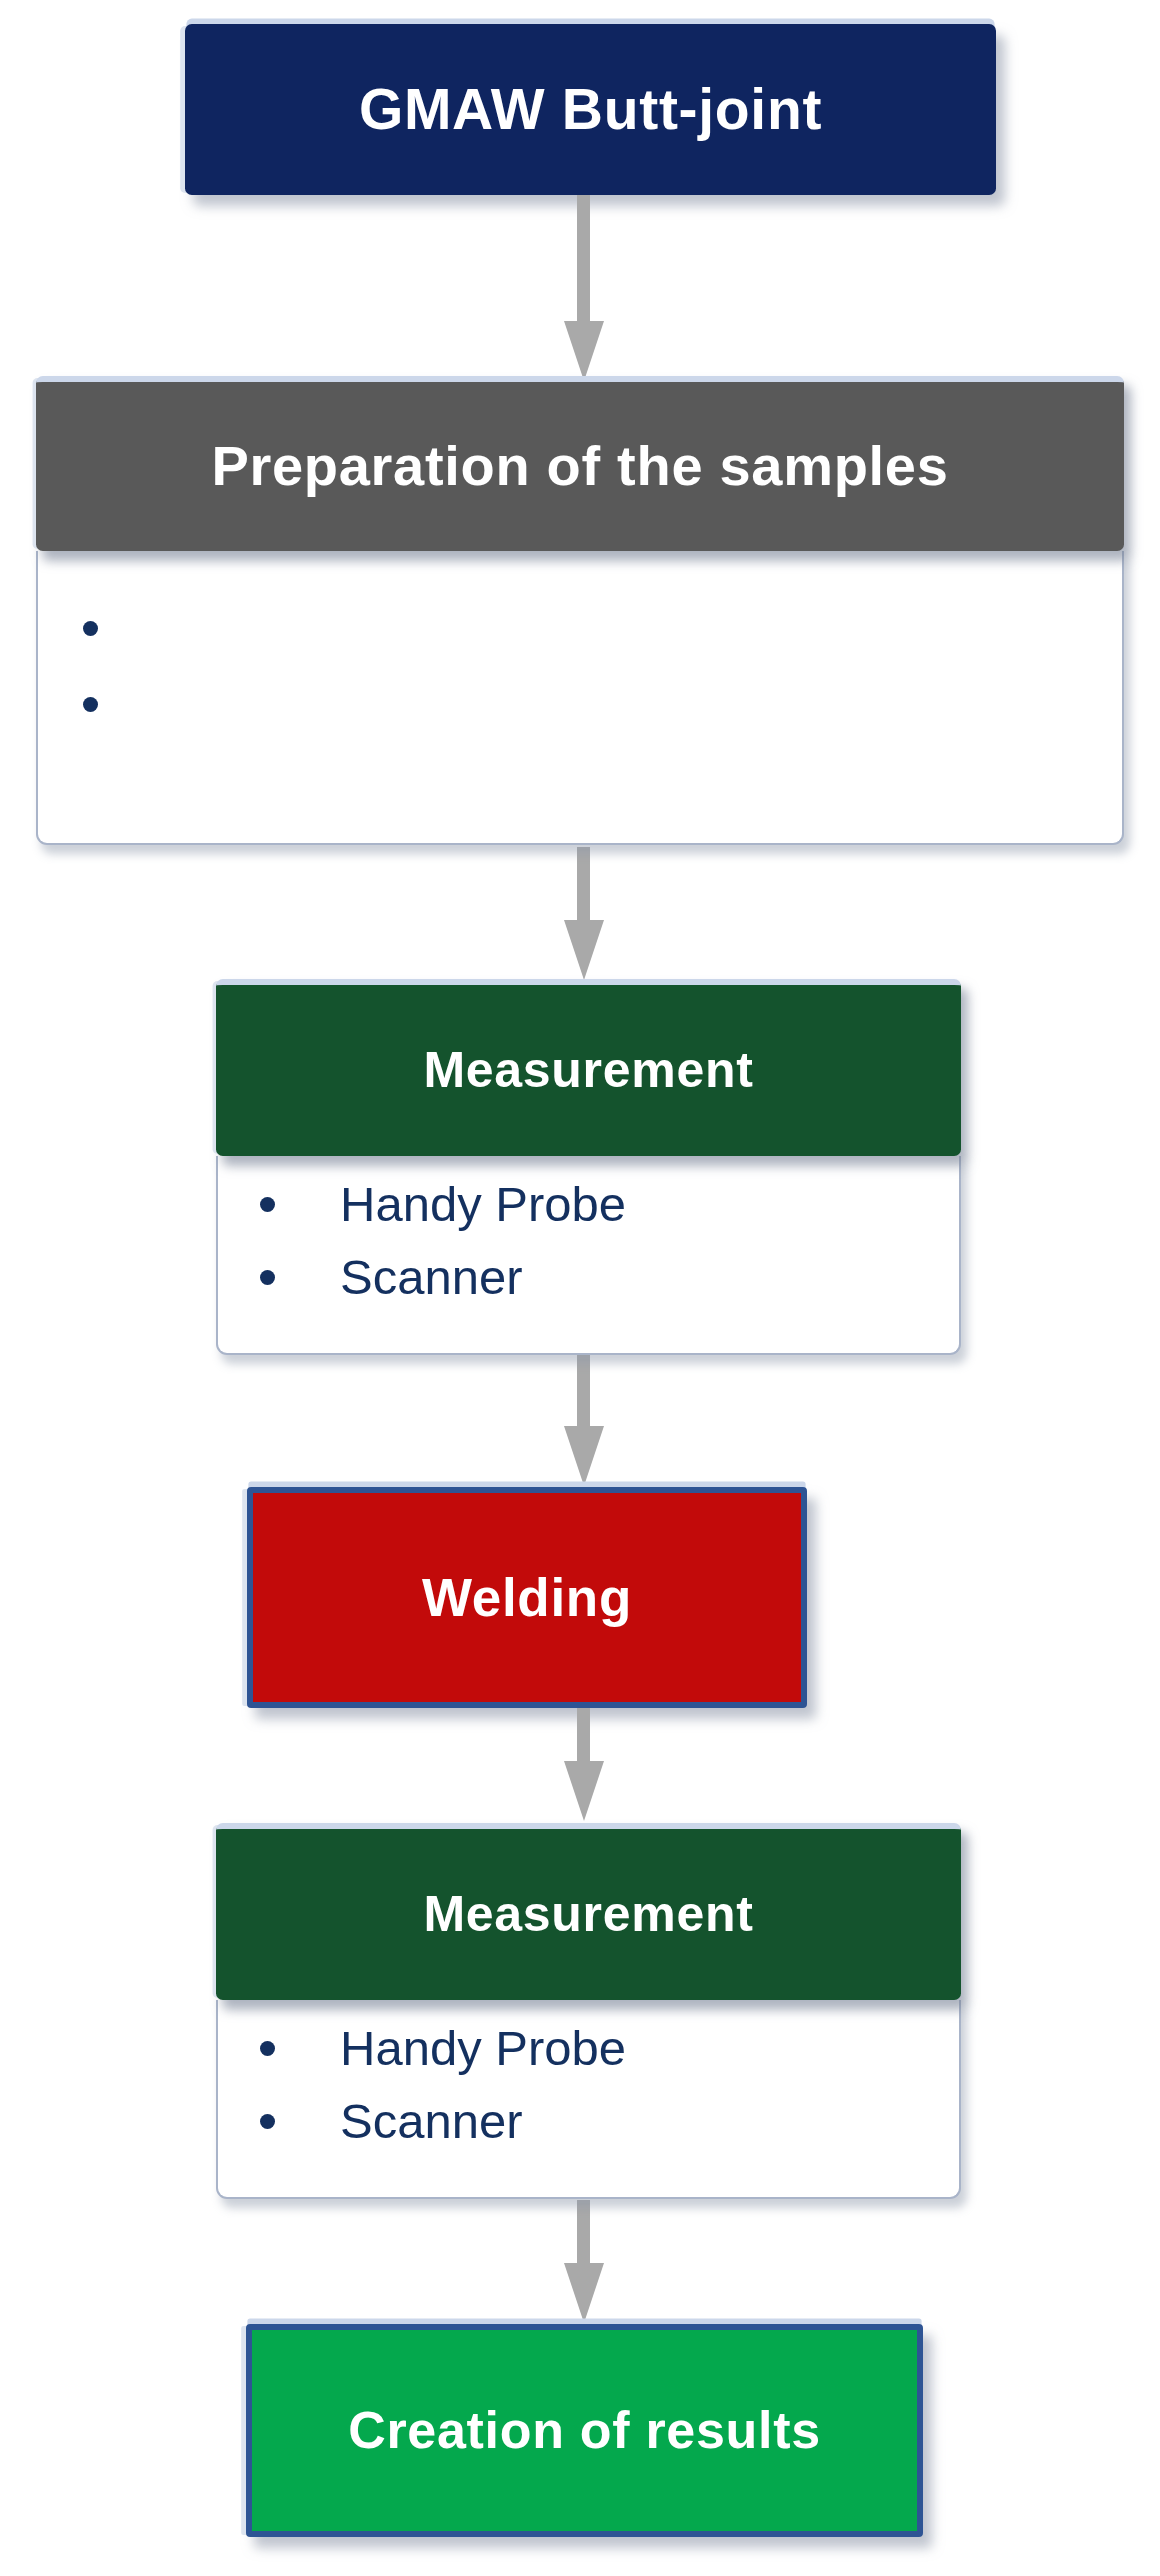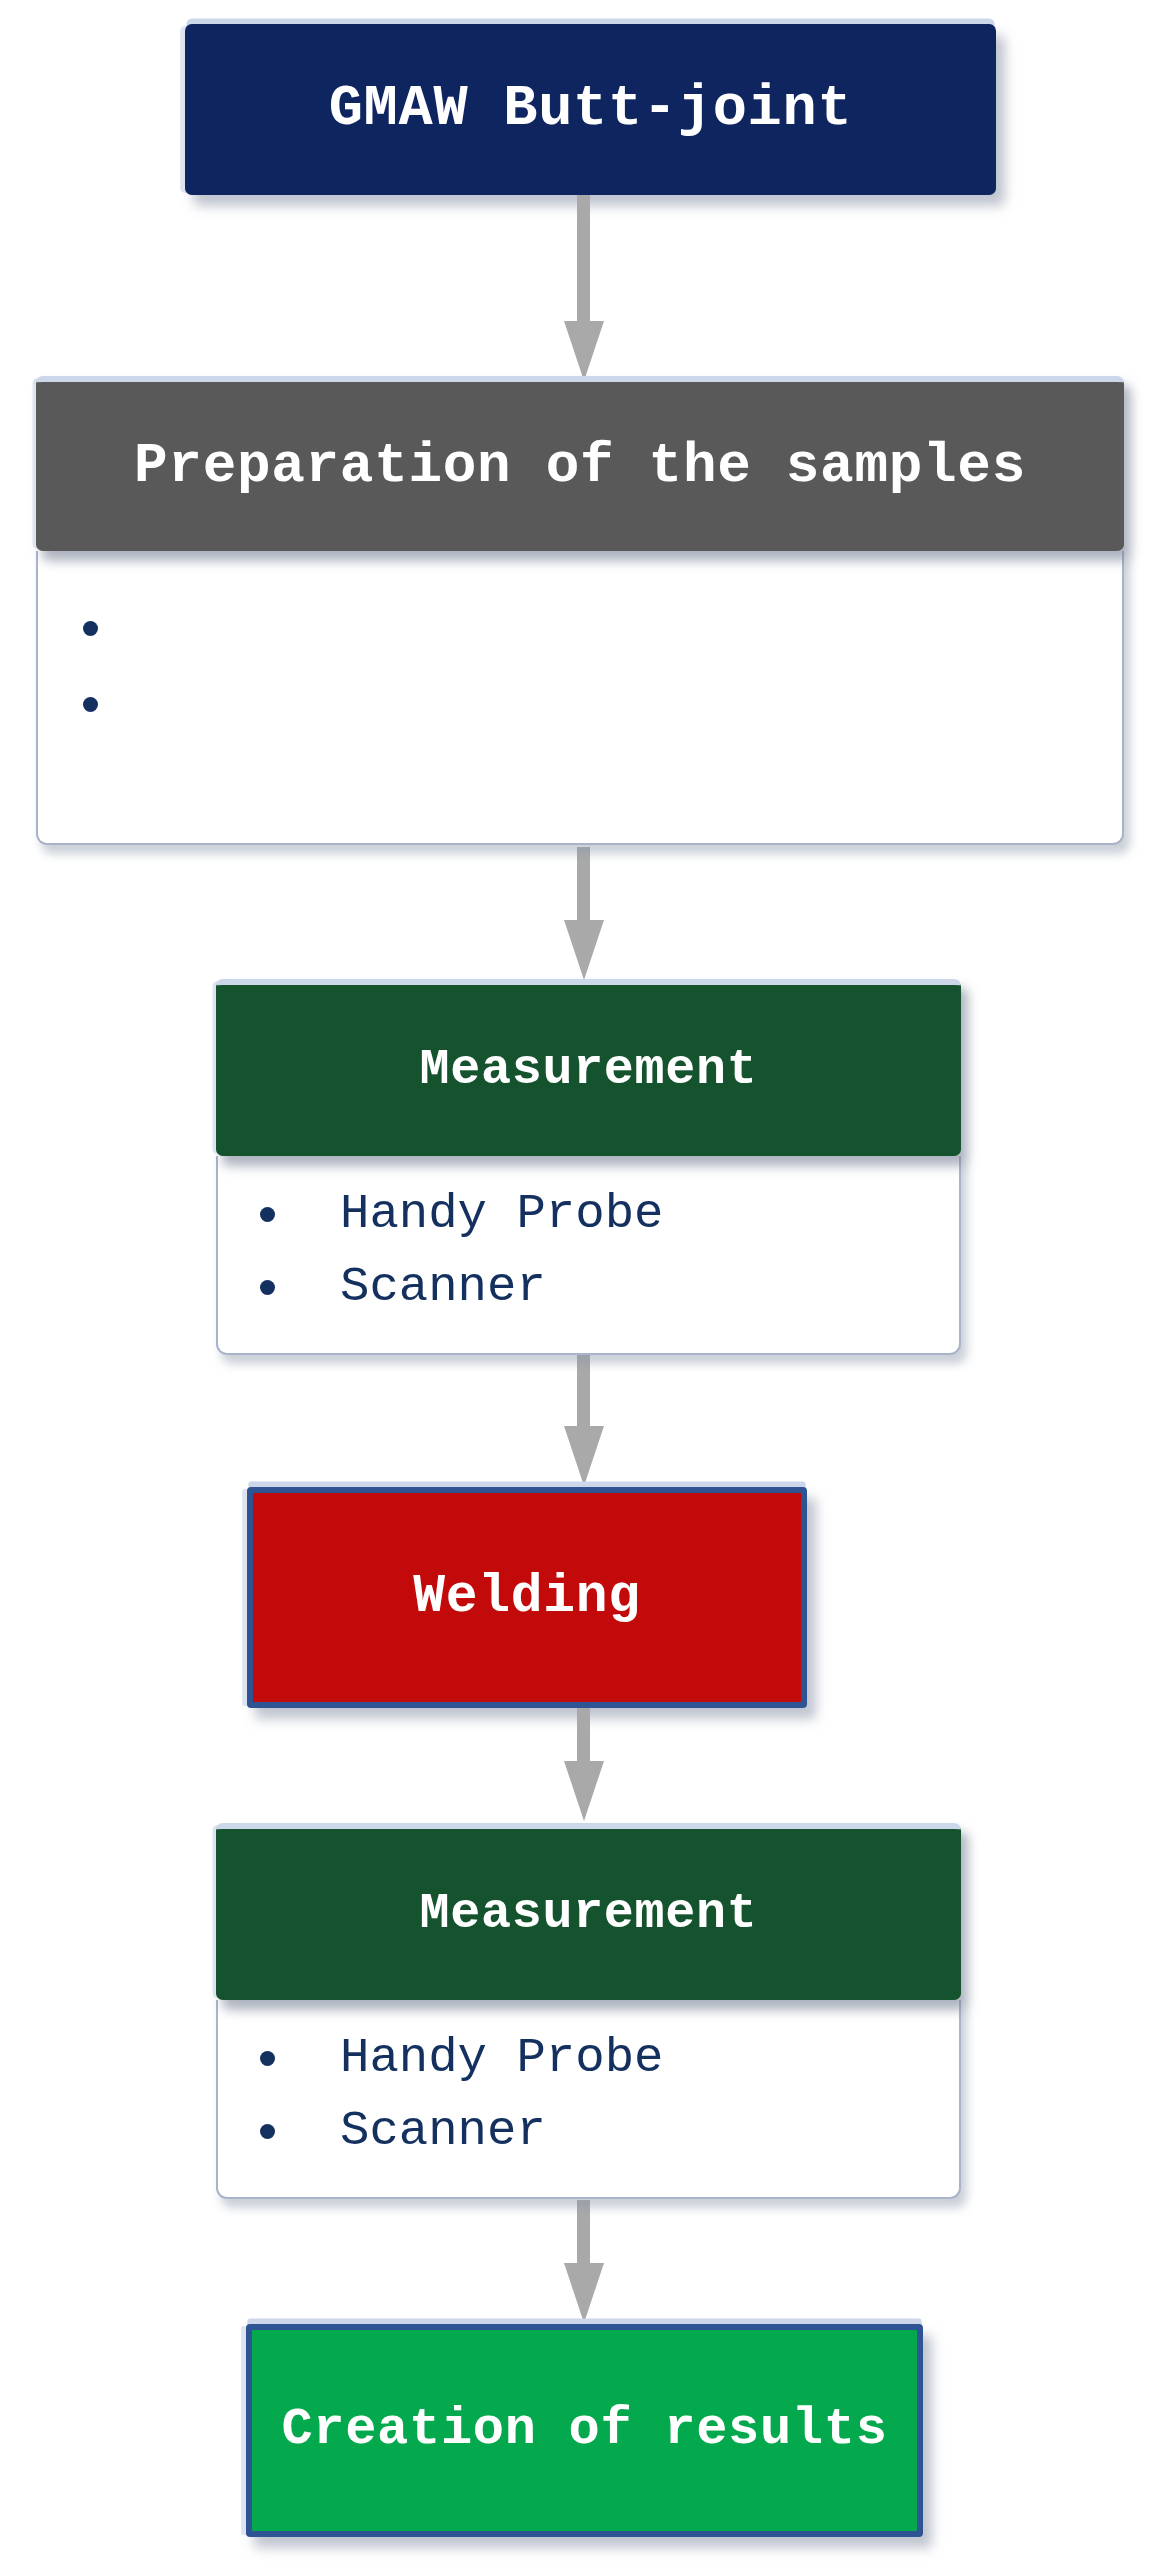--- a/index.html
+++ b/index.html
@@ -1,18 +1,18 @@
 <!DOCTYPE html>
 <html style="font-size:11px"><head>
 <meta charset="utf-8">
 <style>
   html,body{margin:0;padding:0;background:#ffffff;}
   .canvas{
     position:relative;width:1161px;height:2576px;background:#ffffff;overflow:hidden;
-    font-family:Liberation Mono, monospace;
+    font-family:Liberation Sans, sans-serif;
   }
   
   .node{
     position:absolute;display:flex;align-items:center;justify-content:center;
     box-sizing:border-box;border-radius:6.8px;
     box-shadow:0 -6.8px 0 -1.4px #ccd7ea,-6.8px 0 0 -2px #dde4ef,8.2px 11px 12.2px rgba(140,150,168,.55);
   }
   .node-label{
     font-weight:bold;color:#ffffff;text-align:center;line-height:1.05;
     letter-spacing:0.7px;white-space:nowrap;
@@ -40,21 +40,21 @@
   .g-prep .g-header{height:175px;background:#595959;}
   .g-prep .g-header .node-label{font-size:56px;}
   .g-meas1 .g-header,.g-meas2 .g-header{height:177px;background:#14532d;}
   .g-meas1 .g-header .node-label,.g-meas2 .g-header .node-label{font-size:50px;}
   .g-body{
     position:relative;z-index:1;background:#ffffff;box-sizing:border-box;
     border:2px solid #a9b4c9;border-top:none;border-radius:0 0 11px 11px;
     box-shadow:5.4px 8.2px 9.5px rgba(140,150,168,.45);
   }
   .g-prep .g-body{height:294px;padding-top:39px;}
-  .g-meas1 .g-body,.g-meas2 .g-body{height:199px;padding-top:22px;}
+  .g-meas1 .g-body,.g-meas2 .g-body{height:199px;padding-top:12px;}
   
   .list{list-style:none;margin:0;padding:0;color:#14305f;}
   .list li{display:flex;align-items:center;}
   .li-text{font-size:49px;line-height:1;white-space:nowrap;}
   .dot{flex:0 0 auto;width:15px;height:15px;border-radius:50%;background:#14305f;}
   .list-wide li{height:76px;}
   .list-wide .dot{margin-left:45px;margin-right:94px;}
   .list-narrow li{height:73px;}
   .list-narrow .dot{margin-left:42px;margin-right:65px;}
   

